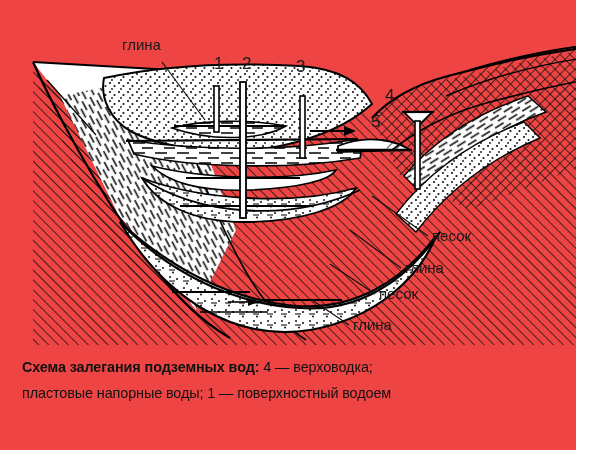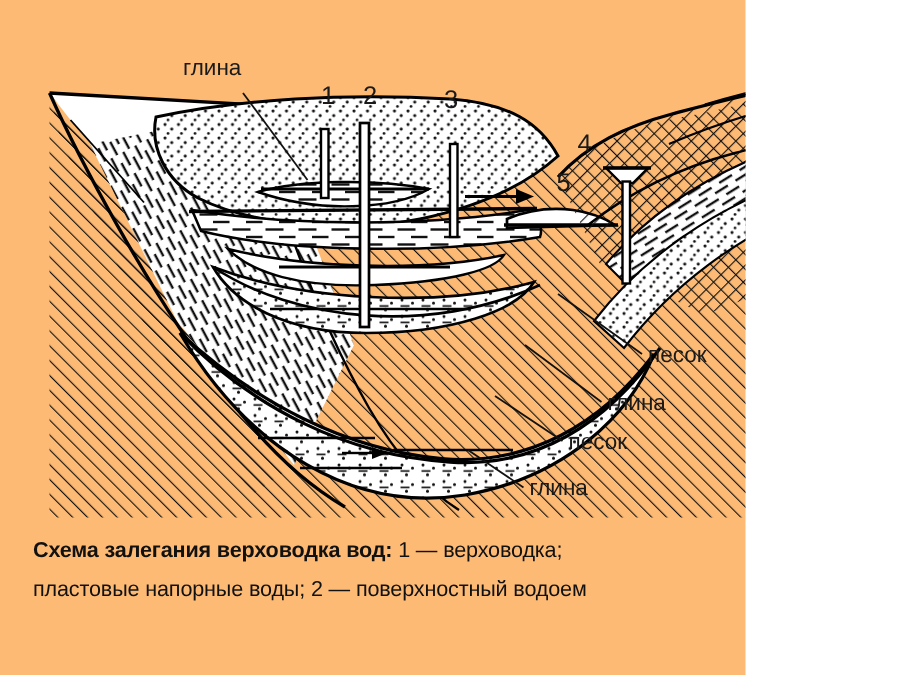--- a/index.html
+++ b/index.html
@@ -2,23 +2,23 @@
 <html><head>
 <meta charset="utf-8">
 <style>
   html, body {
     margin: 0;
     padding: 0;
     background: #ffffff;
   }
   #page {
     position: relative;
-    width: 497px;
+    width: 576px;
     height: 450px;
-    background: #fdba74;
+    background: #ef4444;
     font-family: "Liberation Sans", sans-serif;
     overflow: hidden;
   }
   #figure {
     position: absolute;
     left: 0;
     top: 0;
     width: 600px;
     height: 350px;
   }
@@ -258,18 +258,18 @@
         <text class="callout-number" x="242" y="69">2</text>
         <text class="callout-number" x="296" y="72">3</text>
         <text class="callout-number" x="385" y="101">4</text>
         <text class="callout-number" x="371" y="127">5</text>
       </g>
     </svg>
   </div>
 
   <div id="caption">
     <div>
-      <span class="lead">Схема залегания верховодка вод:</span><span> 1 — верховодка;</span>
+      <span class="lead">Схема залегания подземных вод:</span><span> 4 — верховодка;</span>
     </div>
-    <div>пластовые напорные воды; 2 — поверхностный водоем</div>
+    <div>пластовые напорные воды; 1 — поверхностный водоем</div>
   </div>
 
 </div>
 
 </body></html>

